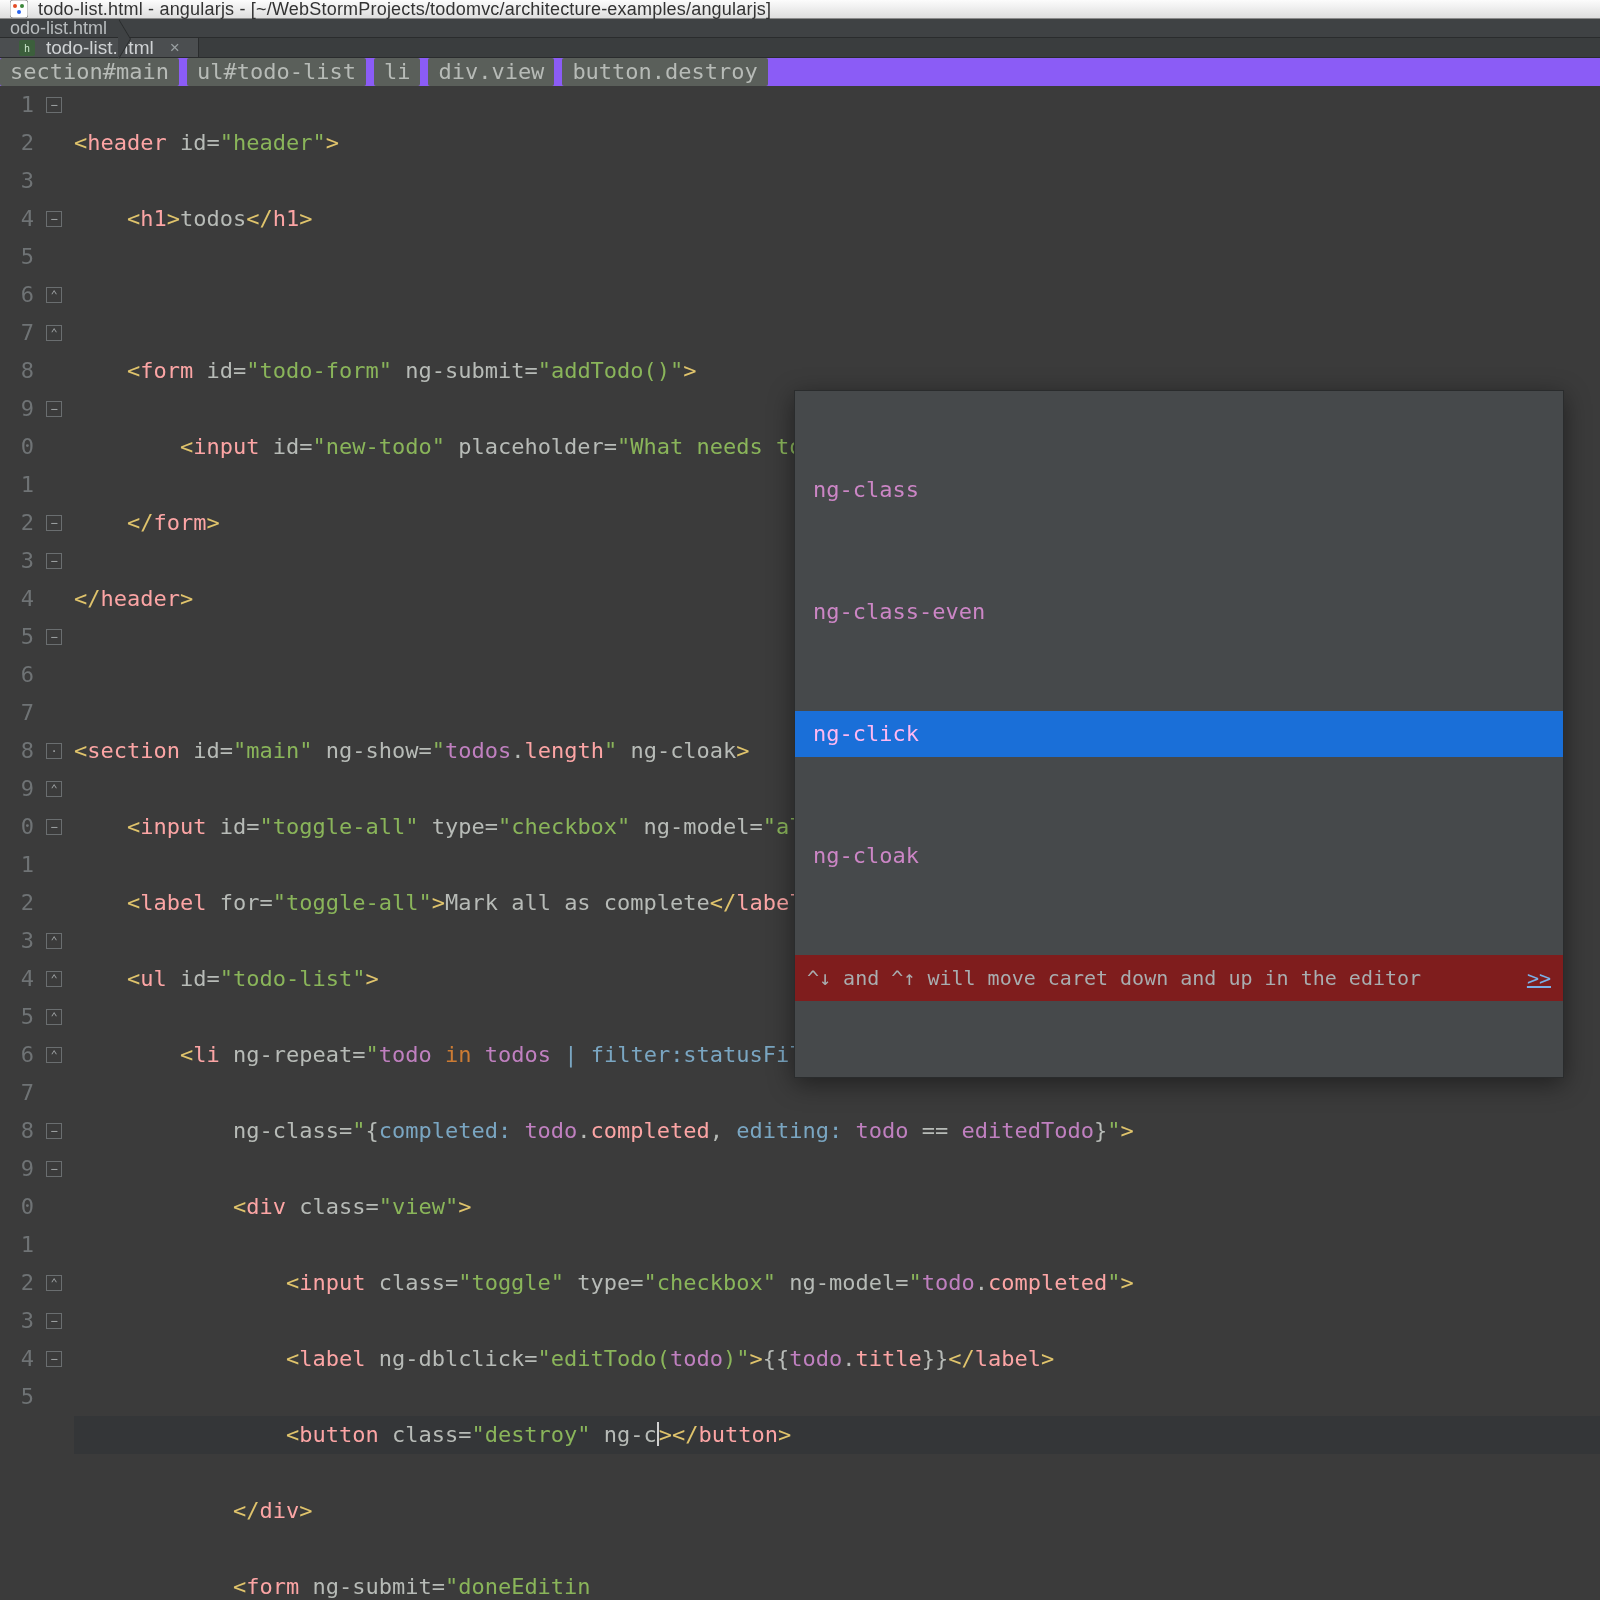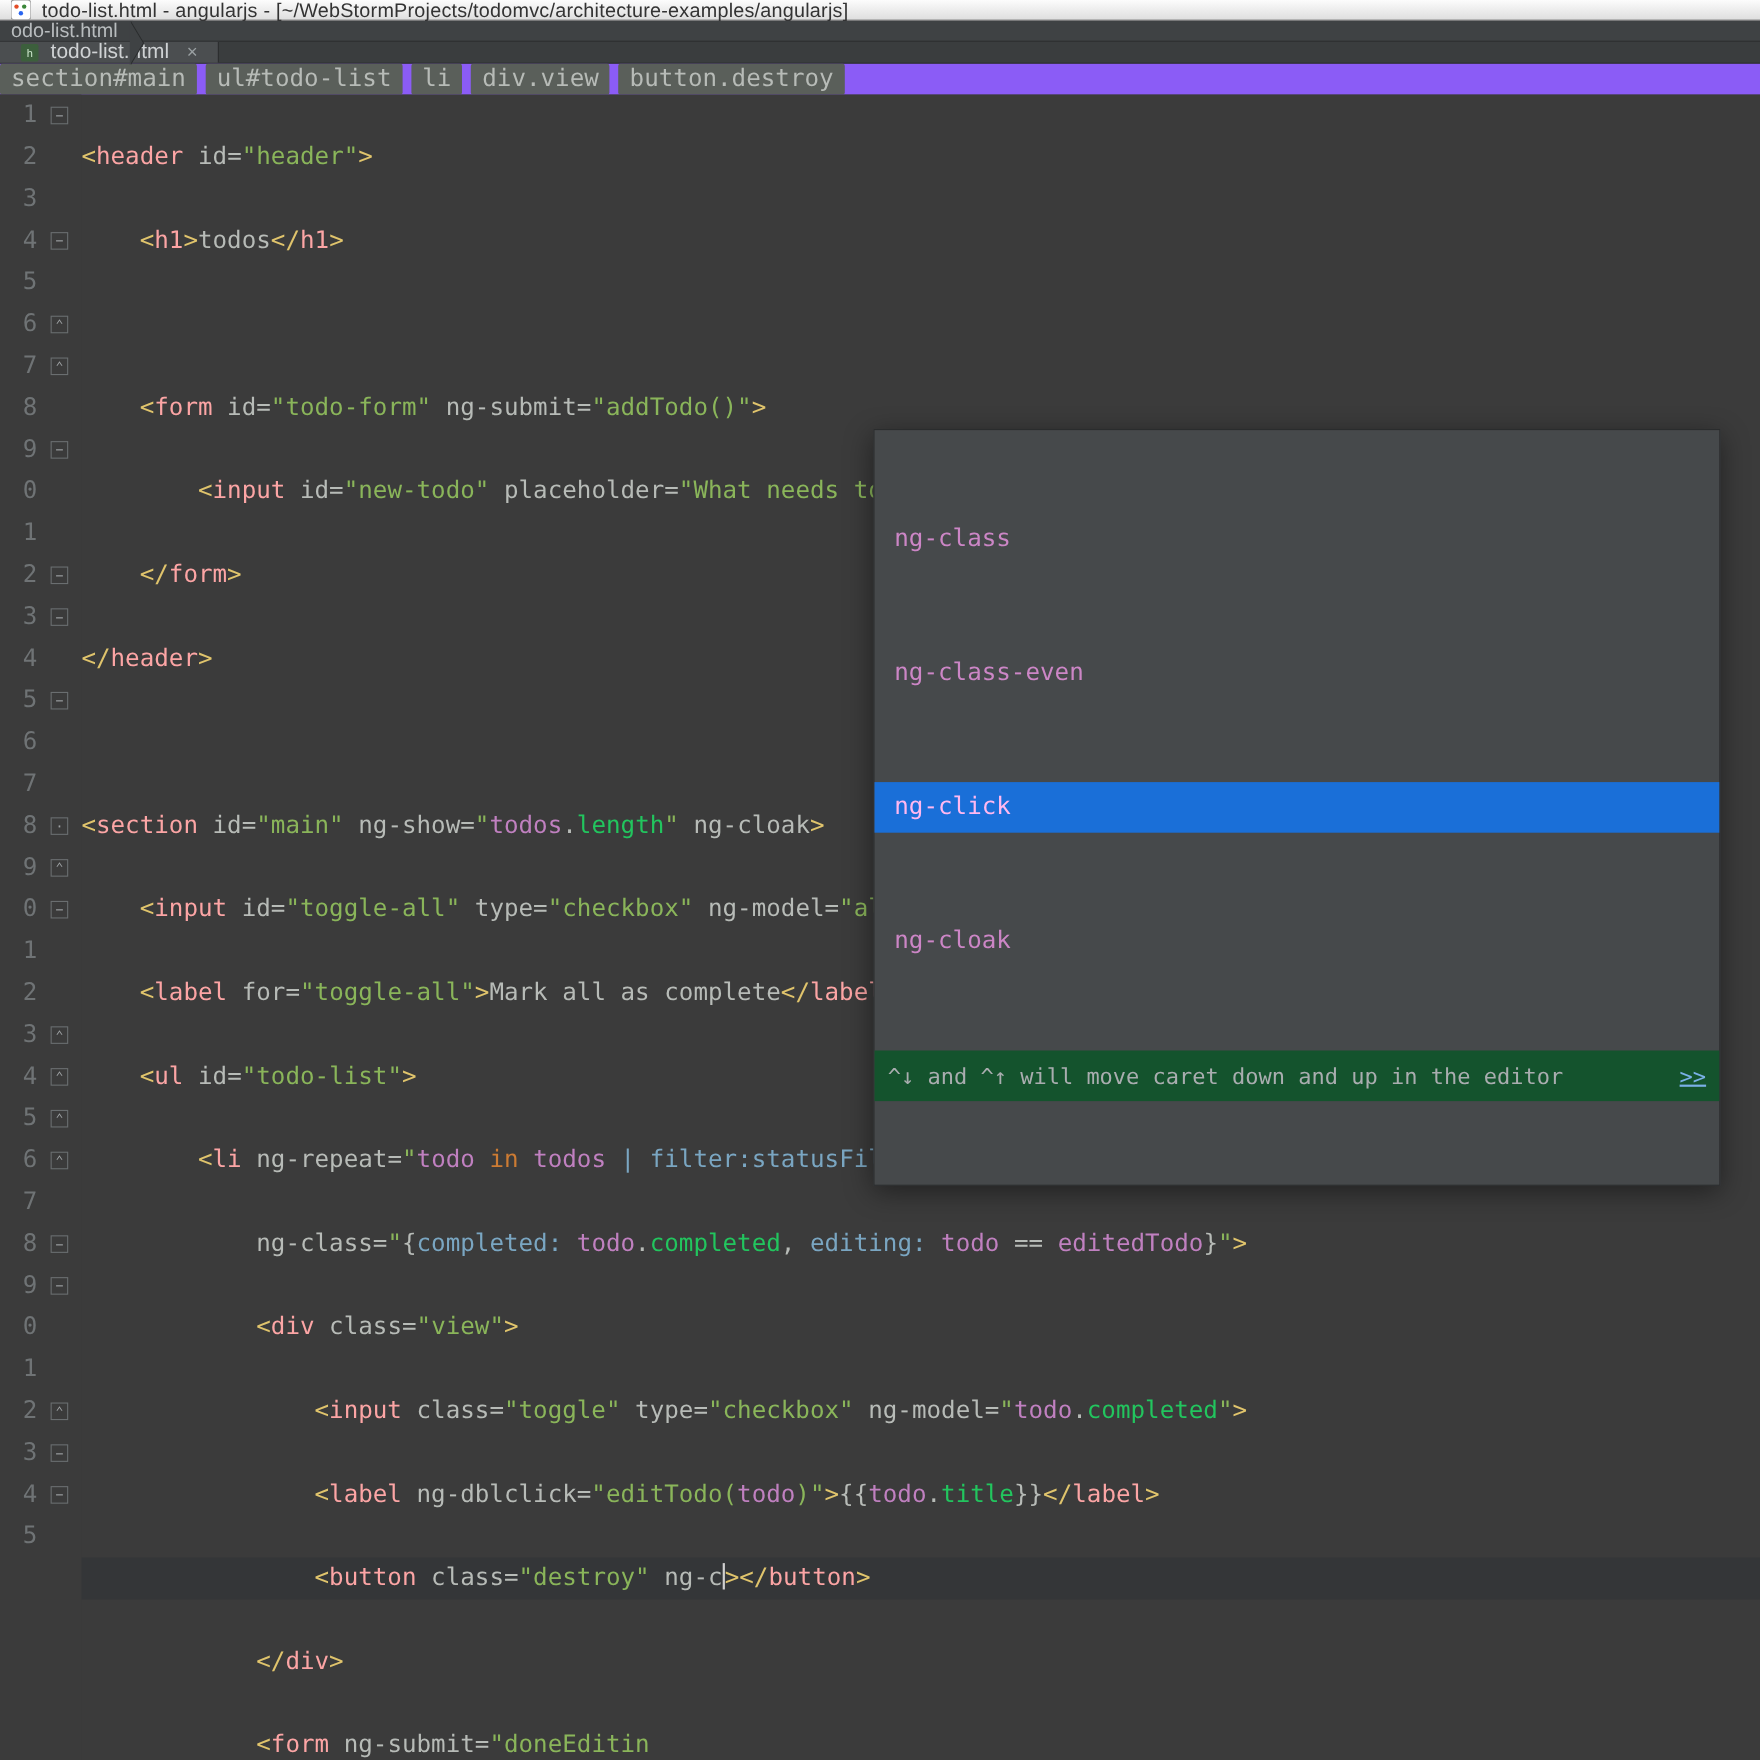--- a/index.html
+++ b/index.html
@@ -36,29 +36,29 @@
   .codeline { height: 38px; }
   .hl-line { background: #343638; }
   .t  { color: #fca5a5; }   
   .a  { color: #b7bbb7; }   
   .s  { color: #8ab55a; } 
   .br { color: #e0c46c; }   
   .txt{ color: #b7bbb7; }
   .kw { color: #cc7b33; }   
   .pp { color: #c080c0; }   
   .bd { color: #7aa6c2; }   
-  .yel{ color: #22c55e; }   
+  .yel{ color: #fca5a5; }   
   .op { color: #b7bbb7; }
   .caret { display: inline-block; width: 2px; height: 24px; background: #d0d0d0; vertical-align: -4px; }
 
   
   .popup { position: absolute; left: 720px; top: 304px; width: 770px; background: #46494b; border: 1px solid #2a2c2d; box-shadow: 0 6px 24px rgba(0,0,0,.45); font-size: 22px; }
   .popup .opt { padding: 4px 18px; color: #cc86c6; }
   .popup .opt.sel { background: #1a6fd8; color: #ffb8f0; }
-  .popup .hint { padding: 4px 12px; color: #a9adaf; font-size: 20px; display: flex; justify-content: space-between; align-items: center; background: #14532d; }
+  .popup .hint { padding: 4px 12px; color: #a9adaf; font-size: 20px; display: flex; justify-content: space-between; align-items: center; background: #7f1d1d; }
   .popup .hint .more { color: #7ab0e6; text-decoration: underline; margin-left: 14px; }
 
   
   .svg-ico { display: inline-block; }
 </style>
 </head>
 <body>
 
 <div class="window">
 

